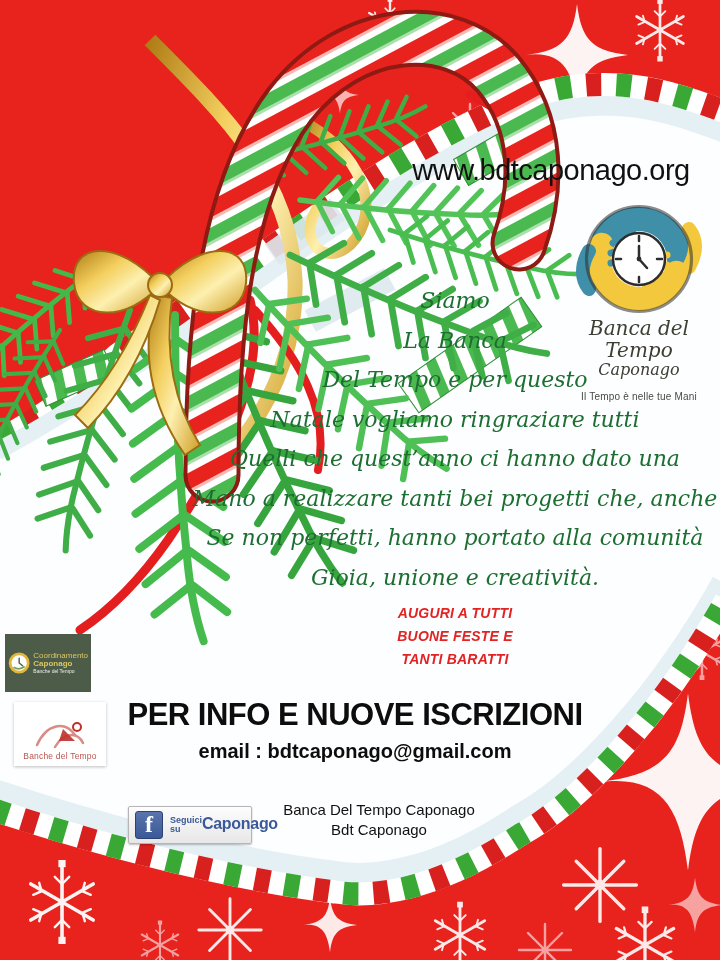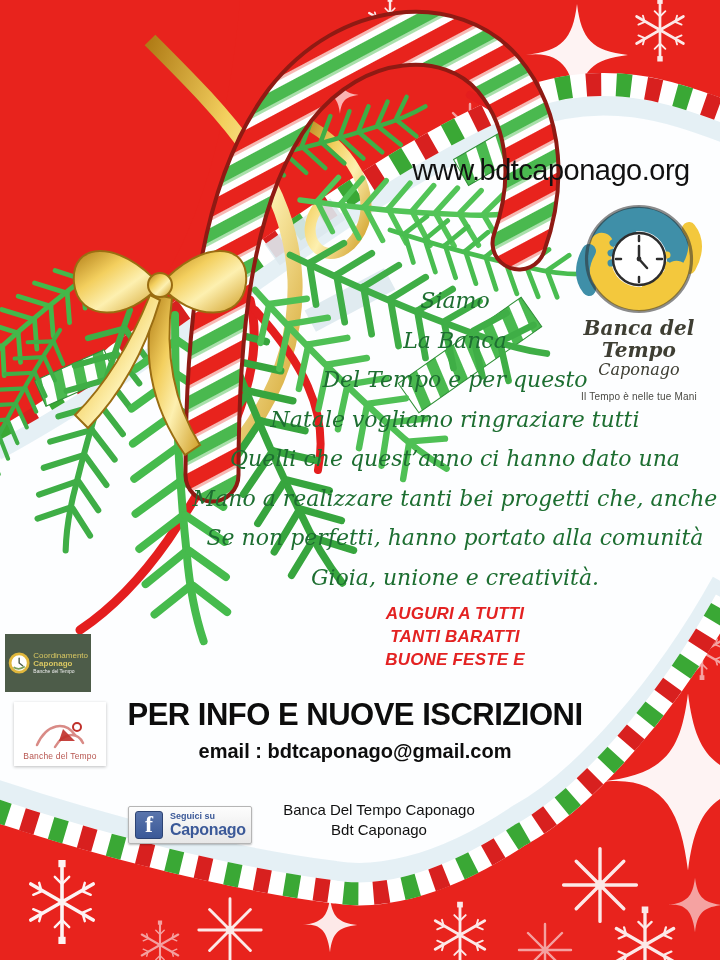--- a/index.html
+++ b/index.html
@@ -12,38 +12,38 @@
   .abs{position:absolute;z-index:2;}
 
   .website{
     left:390px;top:154px;width:322px;text-align:center;
     font-size:29px;font-weight:normal;color:#111;letter-spacing:-0.5px;
   }
 
   .logo-block{left:558px;top:203px;width:162px;text-align:center;}
   .logo-block svg{display:block;margin:0 auto;}
   .logo-title{
-    font-family:"DejaVu Serif", serif;font-style:italic;font-weight:bold;
+    font-family:"DejaVu Serif", serif;font-style:italic;font-weight:normal;
     font-size:20px;color:#3e3e33;line-height:22px;margin-top:2px;
   }
   .logo-sub{
     font-family:"DejaVu Serif", serif;font-style:italic;font-weight:normal;
     font-size:16px;color:#3e3e33;line-height:18px;
   }
   .logo-tag{font-size:10px;color:#4a4a44;margin-top:12px;letter-spacing:0.2px;}
 
   .poem{left:150px;top:281px;width:610px;text-align:center;}
   .poem-line{
     font-family:"DejaVu Serif", serif;font-style:italic;
     font-size:22px;line-height:39.5px;color:#1d6e31;white-space:nowrap;
   }
 
   .wishes{left:305px;top:602px;width:300px;text-align:center;}
   .wish-line{
-    font-size:17px;font-weight:bold;font-style:italic;
+    font-size:14px;font-weight:bold;font-style:italic;
     color:#e32222;line-height:23px;letter-spacing:0.2px;
   }
 
   .info-heading{
     left:60px;top:697px;width:590px;text-align:center;
     font-size:31px;font-weight:bold;color:#0d0d0d;letter-spacing:-0.5px;
     text-shadow:0 0 5px #fff,0 0 5px #fff,1px 1px 0 #fff,-1px -1px 0 #fff;
   }
   .email{
     left:65px;top:740px;width:580px;text-align:center;
@@ -59,21 +59,21 @@
     box-shadow:0 1px 2px rgba(0,0,0,0.25);
     cursor:pointer;
   }
   .fb-square{
     width:26px;height:26px;border-radius:3px;flex:0 0 auto;
     background:linear-gradient(#5a75ac,#3b5998);
     border:1px solid #2d4373;
     color:#fff;font-family:"Liberation Serif", serif;font-weight:bold;
     font-size:24px;line-height:24px;text-align:center;overflow:hidden;
   }
-  .fb-texts{display:flex;flex-direction:column;line-height:1;}
+  .fb-texts{display:flex;flex-direction:row;line-height:1;}
   .fb-prefix{font-size:9px;color:#3b5998;font-weight:bold;margin-bottom:1px;}
   .fb-name{font-size:16px;color:#3b5998;font-weight:bold;letter-spacing:-0.3px;}
 
   .footer-names{left:255px;top:800px;width:248px;text-align:center;}
   .footer-line{
     font-size:15px;font-weight:normal;color:#111;line-height:20px;
     text-shadow:0 0 4px #fff,0 0 4px #fff;
   }
 
   .coord-logo{
@@ -273,22 +273,22 @@
   <div class="poem-line">Del Tempo e per questo</div>
   <div class="poem-line">Natale vogliamo ringraziare tutti</div>
   <div class="poem-line">Quelli che quest’anno ci hanno dato una</div>
   <div class="poem-line">Mano a realizzare tanti bei progetti che, anche</div>
   <div class="poem-line">Se non perfetti, hanno portato alla comunità</div>
   <div class="poem-line">Gioia, unione e creatività.</div>
 </div>
 
 <div class="abs wishes">
   <div class="wish-line">AUGURI A TUTTI</div>
+  <div class="wish-line">BUONE FESTE E</div>
   <div class="wish-line">TANTI BARATTI</div>
-  <div class="wish-line">BUONE FESTE E</div>
 </div>
 
 <div class="abs info-heading">PER INFO E NUOVE ISCRIZIONI</div>
 <div class="abs email">email : bdtcaponago@gmail.com</div>
 
 <div class="abs fb-button">
   <div class="fb-square">f</div>
   <div class="fb-texts">
     <span class="fb-prefix">Seguici su</span>
     <span class="fb-name">Caponago</span>

